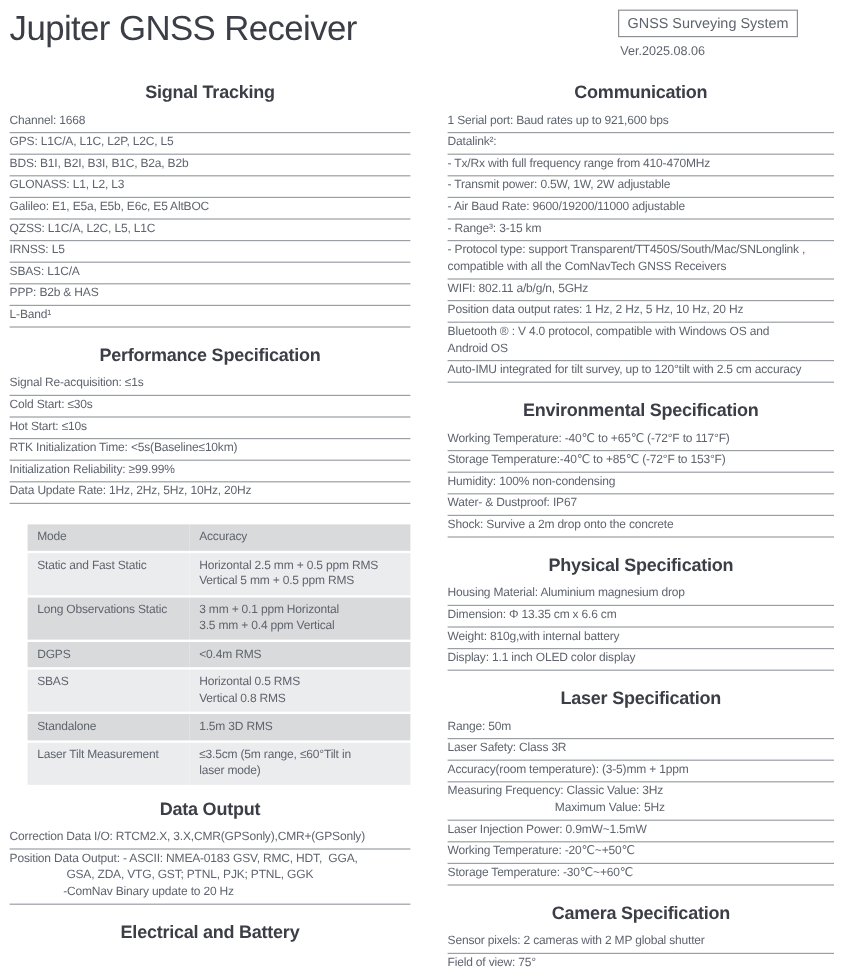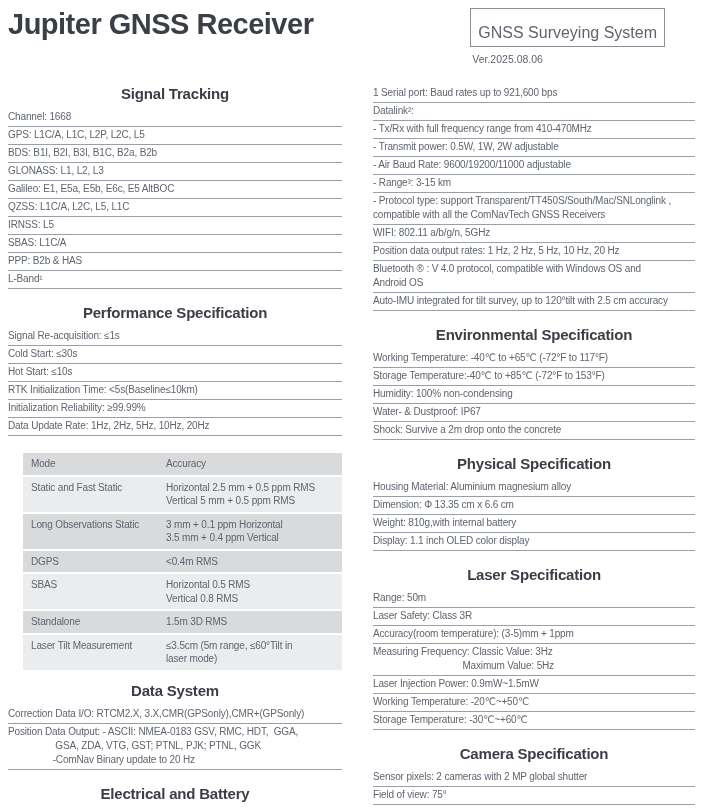--- a/index.html
+++ b/index.html
@@ -7,23 +7,23 @@
   body {
     width:701px; height:811px;
     font-family:"Liberation Sans","DejaVu Sans",sans-serif;
     color:#5f646e;
     overflow:hidden;
   }
   .page { padding:6px 8px 0 8px; position:relative; }
 
   
   .header { display:flex; justify-content:space-between; align-items:flex-start; margin-bottom:20px; }
-  .title { font-size:29px; font-weight:bold; color:#3b3e46; letter-spacing:-0.5px; line-height:36px; }
+  .title { font-size:29px; font-weight:normal; color:#3b3e46; letter-spacing:-0.5px; line-height:36px; }
   .badge-wrap { margin-top:2px; margin-right:28px; }
-  .badge { display:inline-block; border:1px solid #8d9196; padding:15px 7px 4px 7px; font-size:16px; color:#5f646e; }
+  .badge { display:inline-block; border:1px solid #8d9196; padding:3px 7px 4px 7px; font-size:12px; color:#5f646e; }
   .version { margin-top:6px; padding-left:2px; font-size:10.5px; color:#5f646e; }
 
   
   .cols { display:flex; gap:31px; }
   .col-left  { width:334px; flex:none; }
   .col-right { width:322px; flex:none; }
 
   
   .section { margin-bottom:15px; }
   .sec-head { display:flex; align-items:center; margin-bottom:5px;flex-direction:column; }
@@ -126,21 +126,21 @@
         <tr class="shade-b">
           <td class="c-mode">Laser Tilt Measurement</td>
           <td>≤3.5cm (5m range, ≤60°Tilt in
 laser mode)</td>
         </tr>
       </tbody>
         </table>
 
       <div class="section">
         <div class="sec-head">
-          <span class="sec-title">Data System</span>
+          <span class="sec-title">Data Output</span>
           <span class="sec-rule"></span>
         </div>
         <div class="spec-row">Correction Data I/O: RTCM2.X, 3.X,CMR(GPSonly),CMR+(GPSonly)</div>
         <div class="spec-row">Position Data Output: - ASCII: NMEA-0183 GSV, RMC, HDT,  GGA,
                   GSA, ZDA, VTG, GST; PTNL, PJK; PTNL, GGK
                  -ComNav Binary update to 20 Hz</div>
       </div>
 
       <div class="section">
         <div class="sec-head">
@@ -148,20 +148,24 @@
           <span class="sec-rule"></span>
         </div>
 
       </div>
 
     </div>
 
     <div class="col-right">
 
       <div class="section">
+        <div class="sec-head">
+          <span class="sec-title">Communication</span>
+          <span class="sec-rule"></span>
+        </div>
         <div class="spec-row">1 Serial port: Baud rates up to 921,600 bps</div>
         <div class="spec-row">Datalink²:</div>
         <div class="spec-row">- Tx/Rx with full frequency range from 410-470MHz</div>
         <div class="spec-row">- Transmit power: 0.5W, 1W, 2W adjustable</div>
         <div class="spec-row">- Air Baud Rate: 9600/19200/11000 adjustable</div>
         <div class="spec-row">- Range³: 3-15 km</div>
         <div class="spec-row">- Protocol type: support Transparent/TT450S/South/Mac/SNLonglink ,
 compatible with all the ComNavTech GNSS Receivers</div>
         <div class="spec-row">WIFI: 802.11 a/b/g/n, 5GHz</div>
         <div class="spec-row">Position data output rates: 1 Hz, 2 Hz, 5 Hz, 10 Hz, 20 Hz</div>
@@ -180,21 +184,21 @@
         <div class="spec-row">Humidity: 100% non-condensing</div>
         <div class="spec-row">Water- &amp; Dustproof: IP67</div>
         <div class="spec-row">Shock: Survive a 2m drop onto the concrete</div>
       </div>
 
       <div class="section">
         <div class="sec-head">
           <span class="sec-title">Physical Specification</span>
           <span class="sec-rule"></span>
         </div>
-        <div class="spec-row">Housing Material: Aluminium magnesium alloy</div>
+        <div class="spec-row">Housing Material: Aluminium magnesium drop</div>
         <div class="spec-row">Dimension: Φ 13.35 cm x 6.6 cm</div>
         <div class="spec-row">Weight: 810g,with internal battery</div>
         <div class="spec-row">Display: 1.1 inch OLED color display</div>
       </div>
 
       <div class="section">
         <div class="sec-head">
           <span class="sec-title">Laser Specification</span>
           <span class="sec-rule"></span>
         </div>

